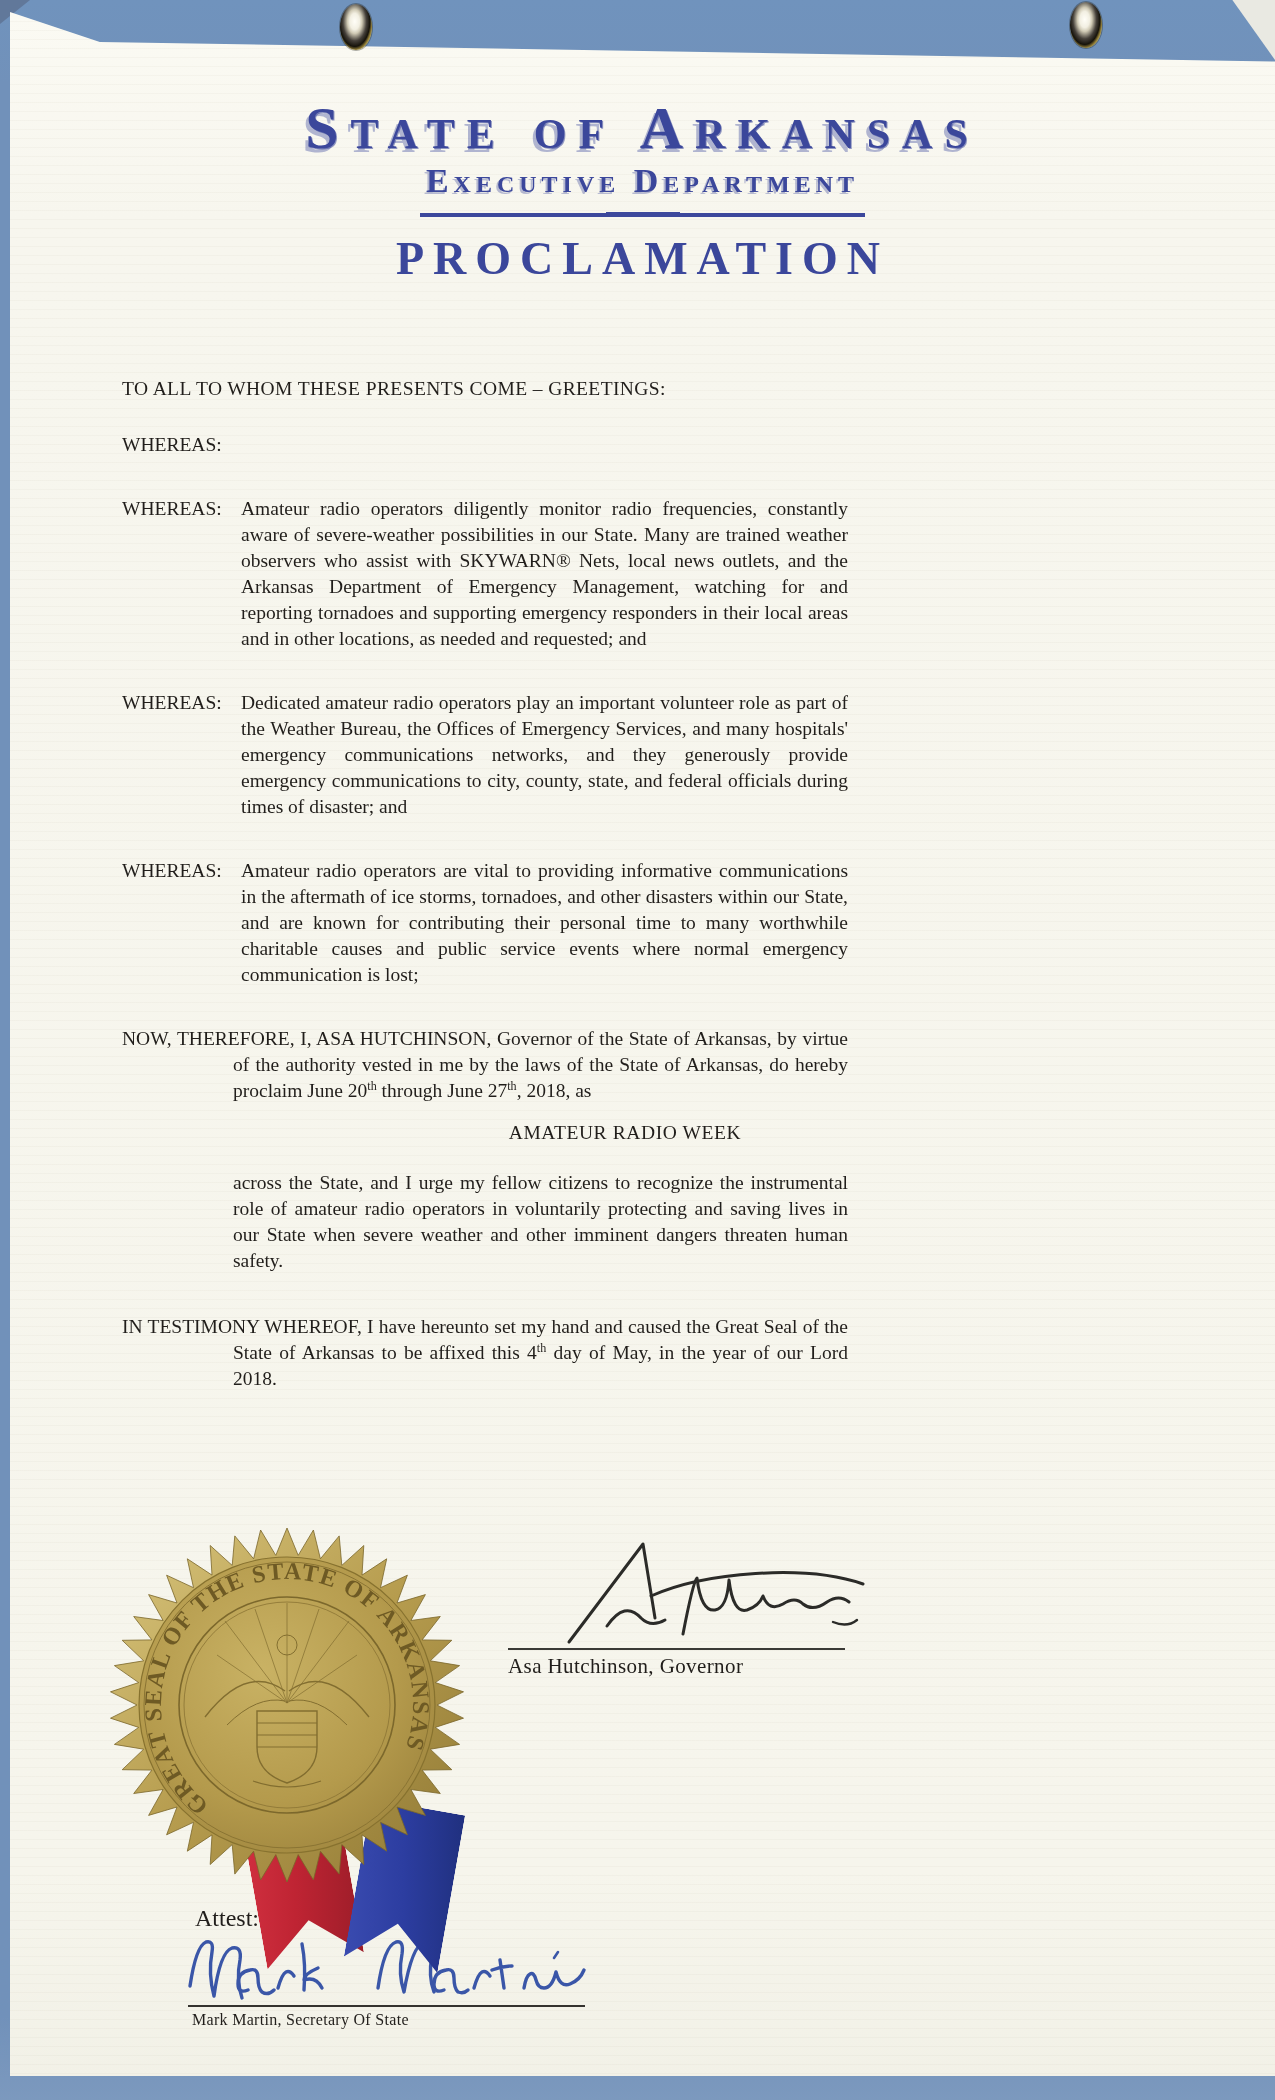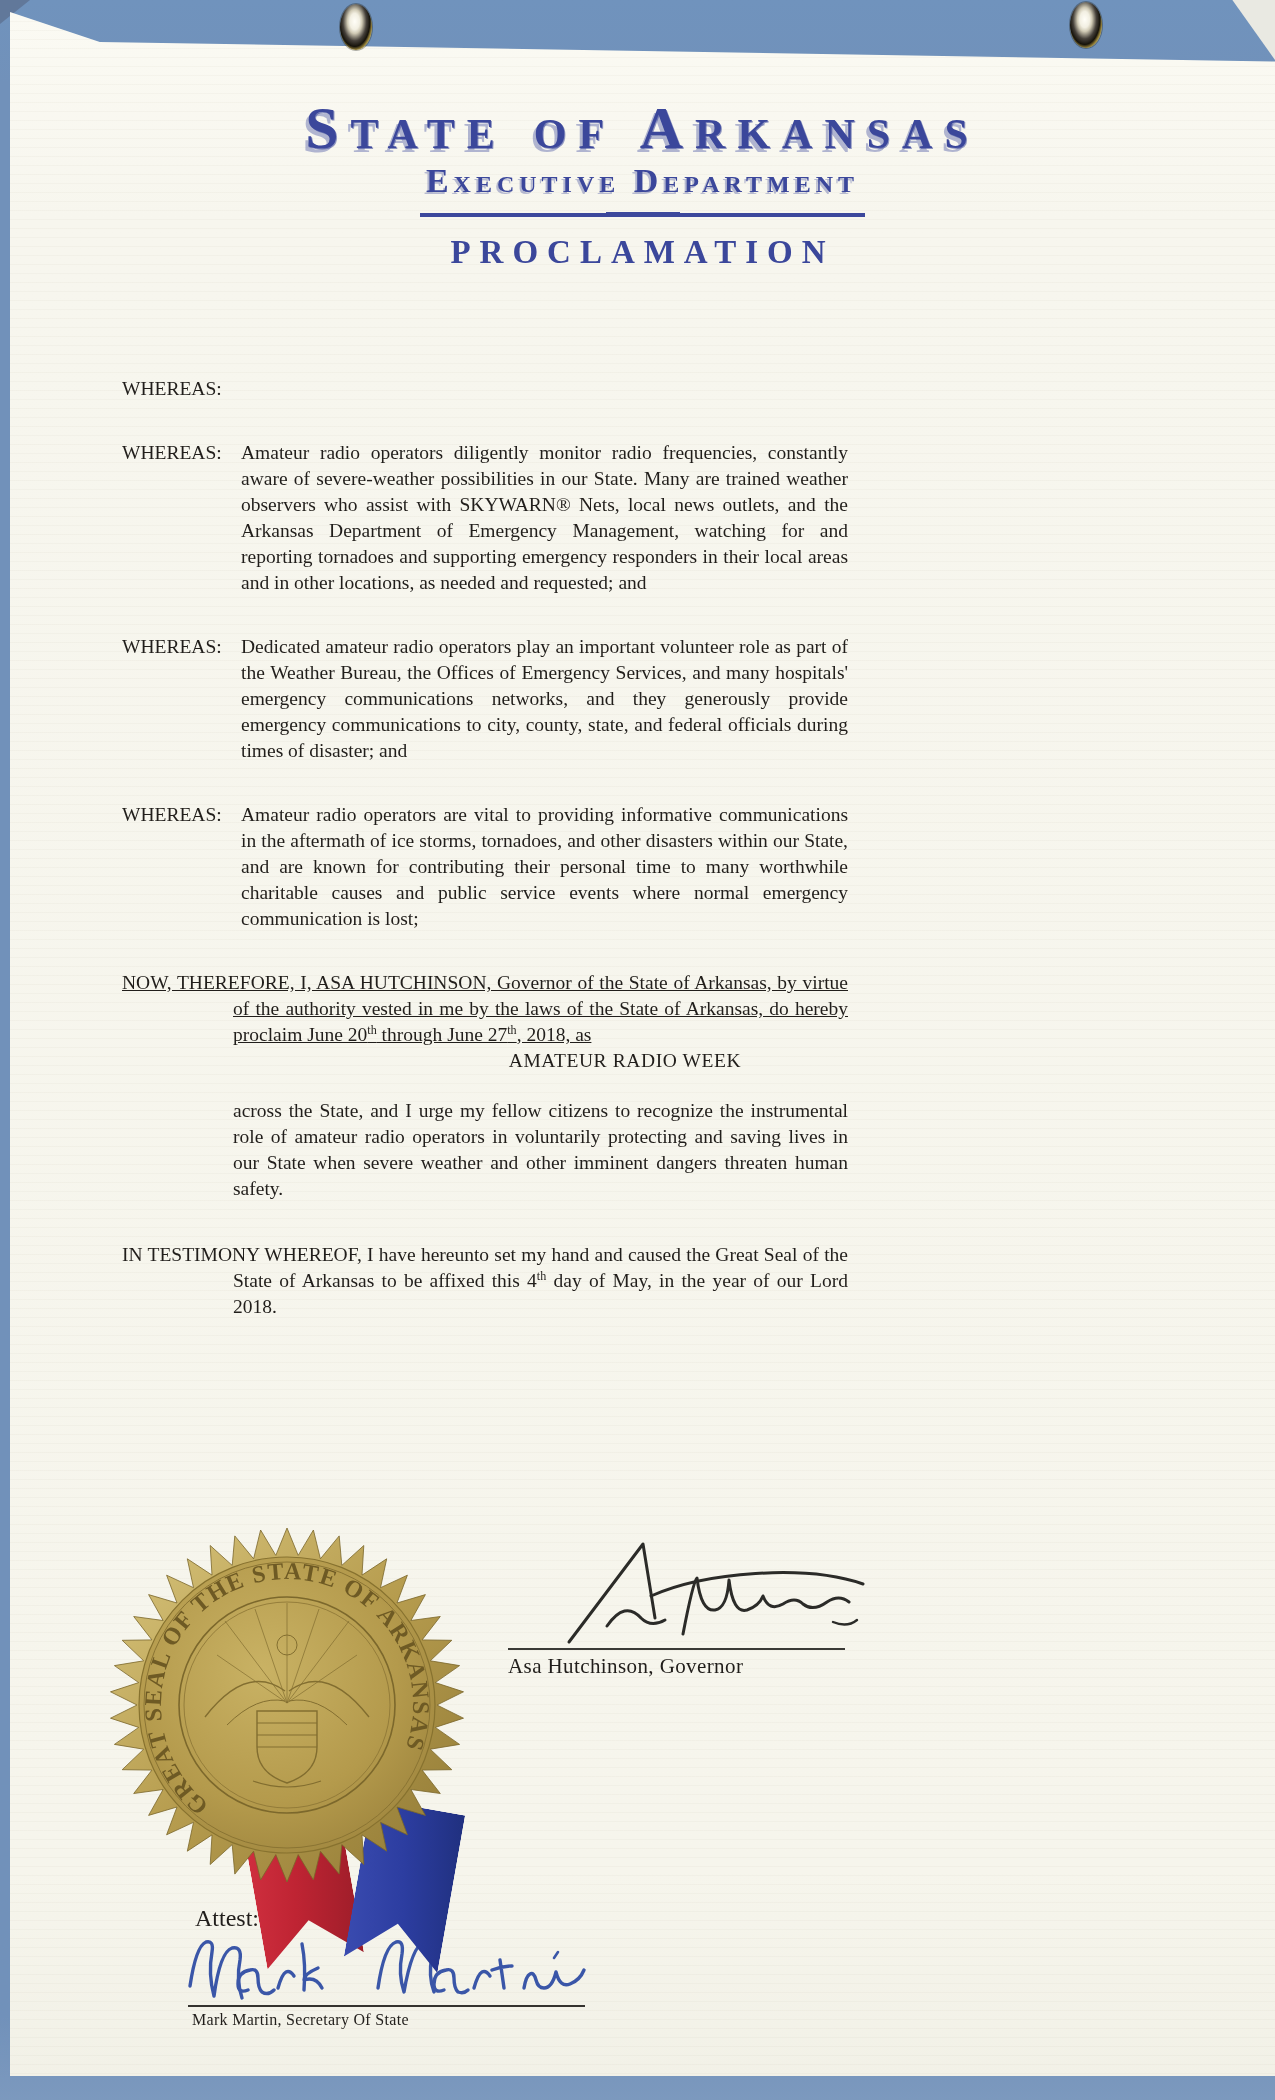--- a/index.html
+++ b/index.html
@@ -45,33 +45,33 @@
   .dept-heading-wrap{position:absolute;left:0;right:0;top:152px;text-align:center;}
   .dept-heading{
     display:inline-block;
     font-variant:small-caps;font-weight:bold;font-size:34px;letter-spacing:5px;line-height:1;
     border-bottom:4px solid #3b479b;padding:0 6px 15px 6px;
     text-shadow:-2px 2px 0 rgba(59,71,155,.35);
   }
   .header-rule{position:absolute;left:50%;top:200px;width:74px;height:3px;margin-left:-37px;background:#3b479b;}
   .proclamation-title{
     position:absolute;left:0;right:0;top:224px;
-    font-weight:bold;font-size:33px;letter-spacing:9px;line-height:1;color:#3b479b;
+    font-weight:bold;font-size:46px;letter-spacing:9px;line-height:1;color:#3b479b;
   }
   
   .doc-body{
     position:absolute;left:112px;top:364px;width:726px;
     font-size:19.5px;line-height:26px;color:#211e1b;
   }
   .salutation{margin:0 0 30px 0;letter-spacing:.4px;}
   .clause{display:grid;grid-template-columns:111px 1fr;margin:0 0 38px 0;gap:8px;}
   .clause-label{white-space:nowrap;}
   .clause-text{text-align:justify;}
   .hang-par{padding-left:111px;text-indent:-111px;text-align:justify;margin:0 0 24px 0;}
-  .hang-par.tight{margin-bottom:0;text-decoration:underline;}
+  .hang-par.tight{margin-bottom:16px;}
   .week-title{padding-left:280px;text-align:center;letter-spacing:.6px;margin:0 0 24px 0;}
   .indent-par{padding-left:111px;text-align:justify;margin:0 0 40px 0;}
   sup.sup{vertical-align:super;font-size:.62em;line-height:0;}
   
   .ribbon{position:absolute;z-index:2;}
   .ribbon.red{
     left:243px;top:1792px;width:98px;height:158px;
     background:linear-gradient(100deg,#d13040 0%,#bf2433 45%,#9c1d29 100%);
     transform:rotate(-10deg);
     clip-path:polygon(0 0,100% 0,100% 100%,50% 74%,0 100%);
@@ -104,20 +104,21 @@
   <div class="masthead">
     <div class="state-heading">State of Arkansas</div>
     <div class="dept-heading-wrap">
       <span class="dept-heading">Executive Department</span>
     </div>
     <div class="header-rule"></div>
     <div class="proclamation-title">PROCLAMATION</div>
   </div>
 
   <div class="doc-body">
+    <p class="salutation">TO ALL TO WHOM THESE PRESENTS COME – GREETINGS:</p>
 
     <div class="clause">
       <span class="clause-label">WHEREAS:</span>
     </div>
 
     <div class="clause">
       <span class="clause-label">WHEREAS:</span>
       <span class="clause-text">Amateur radio operators diligently monitor radio frequencies, constantly aware of severe-weather possibilities in our State. Many are trained weather observers who assist with SKYWARN® Nets, local news outlets, and the Arkansas Department of Emergency Management, watching for and reporting tornadoes and supporting emergency responders in their local areas and in other locations, as needed and requested; and</span>
     </div>
 

